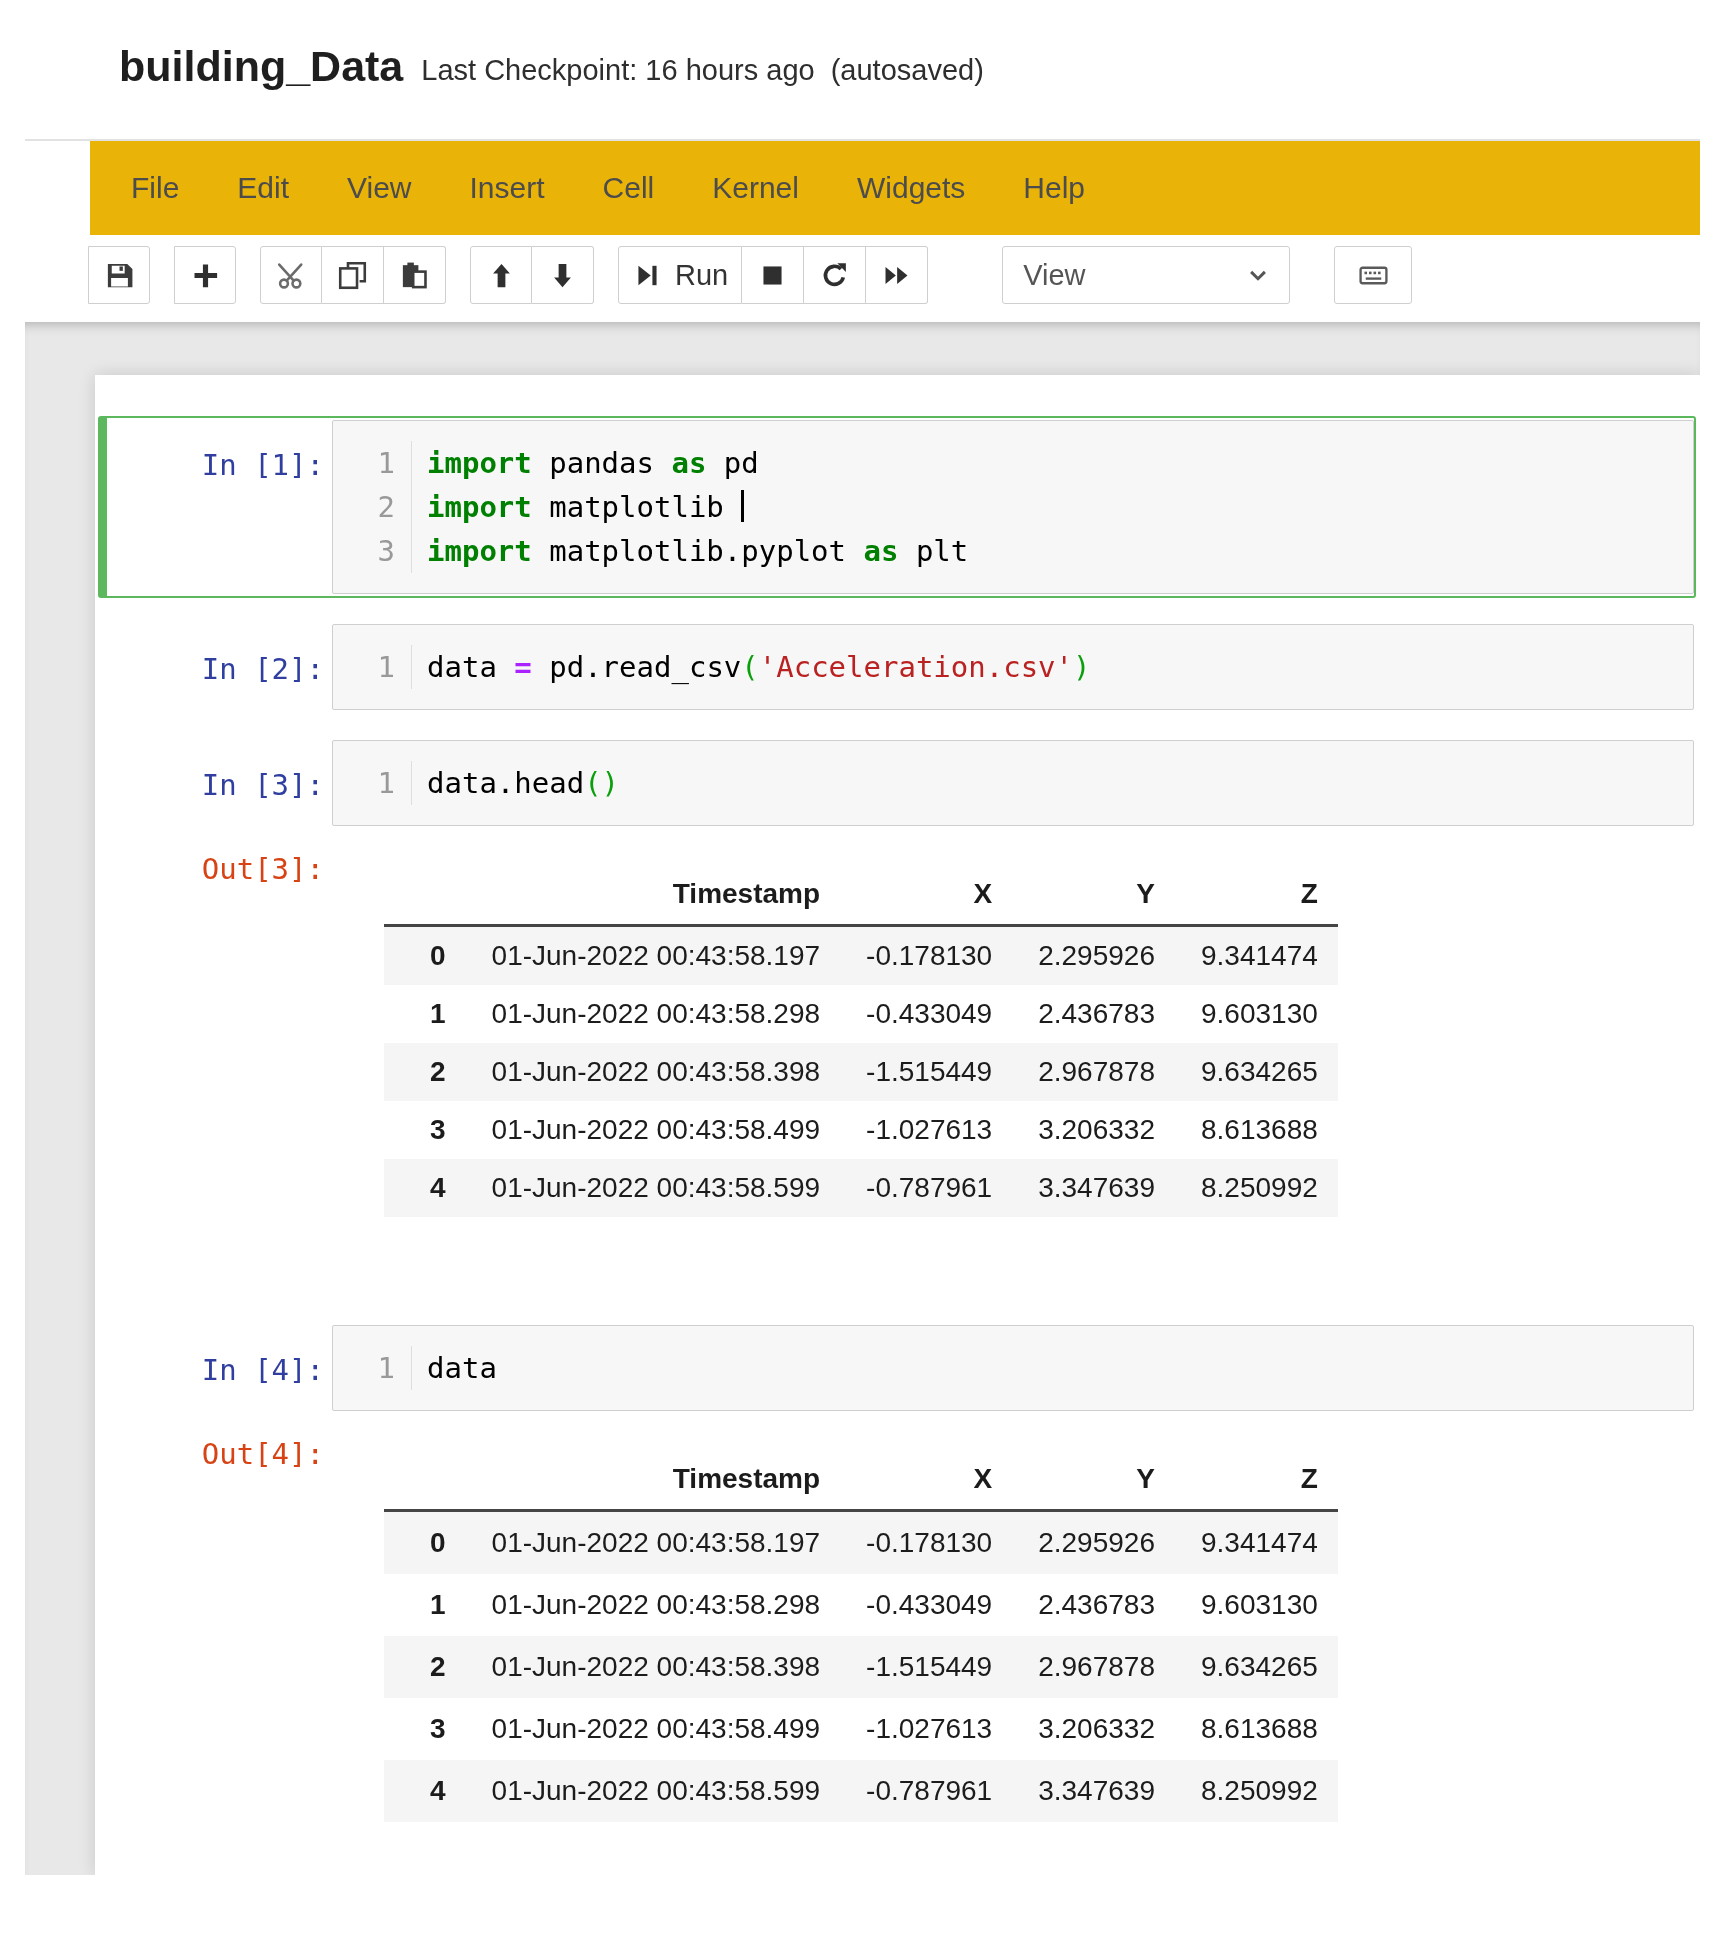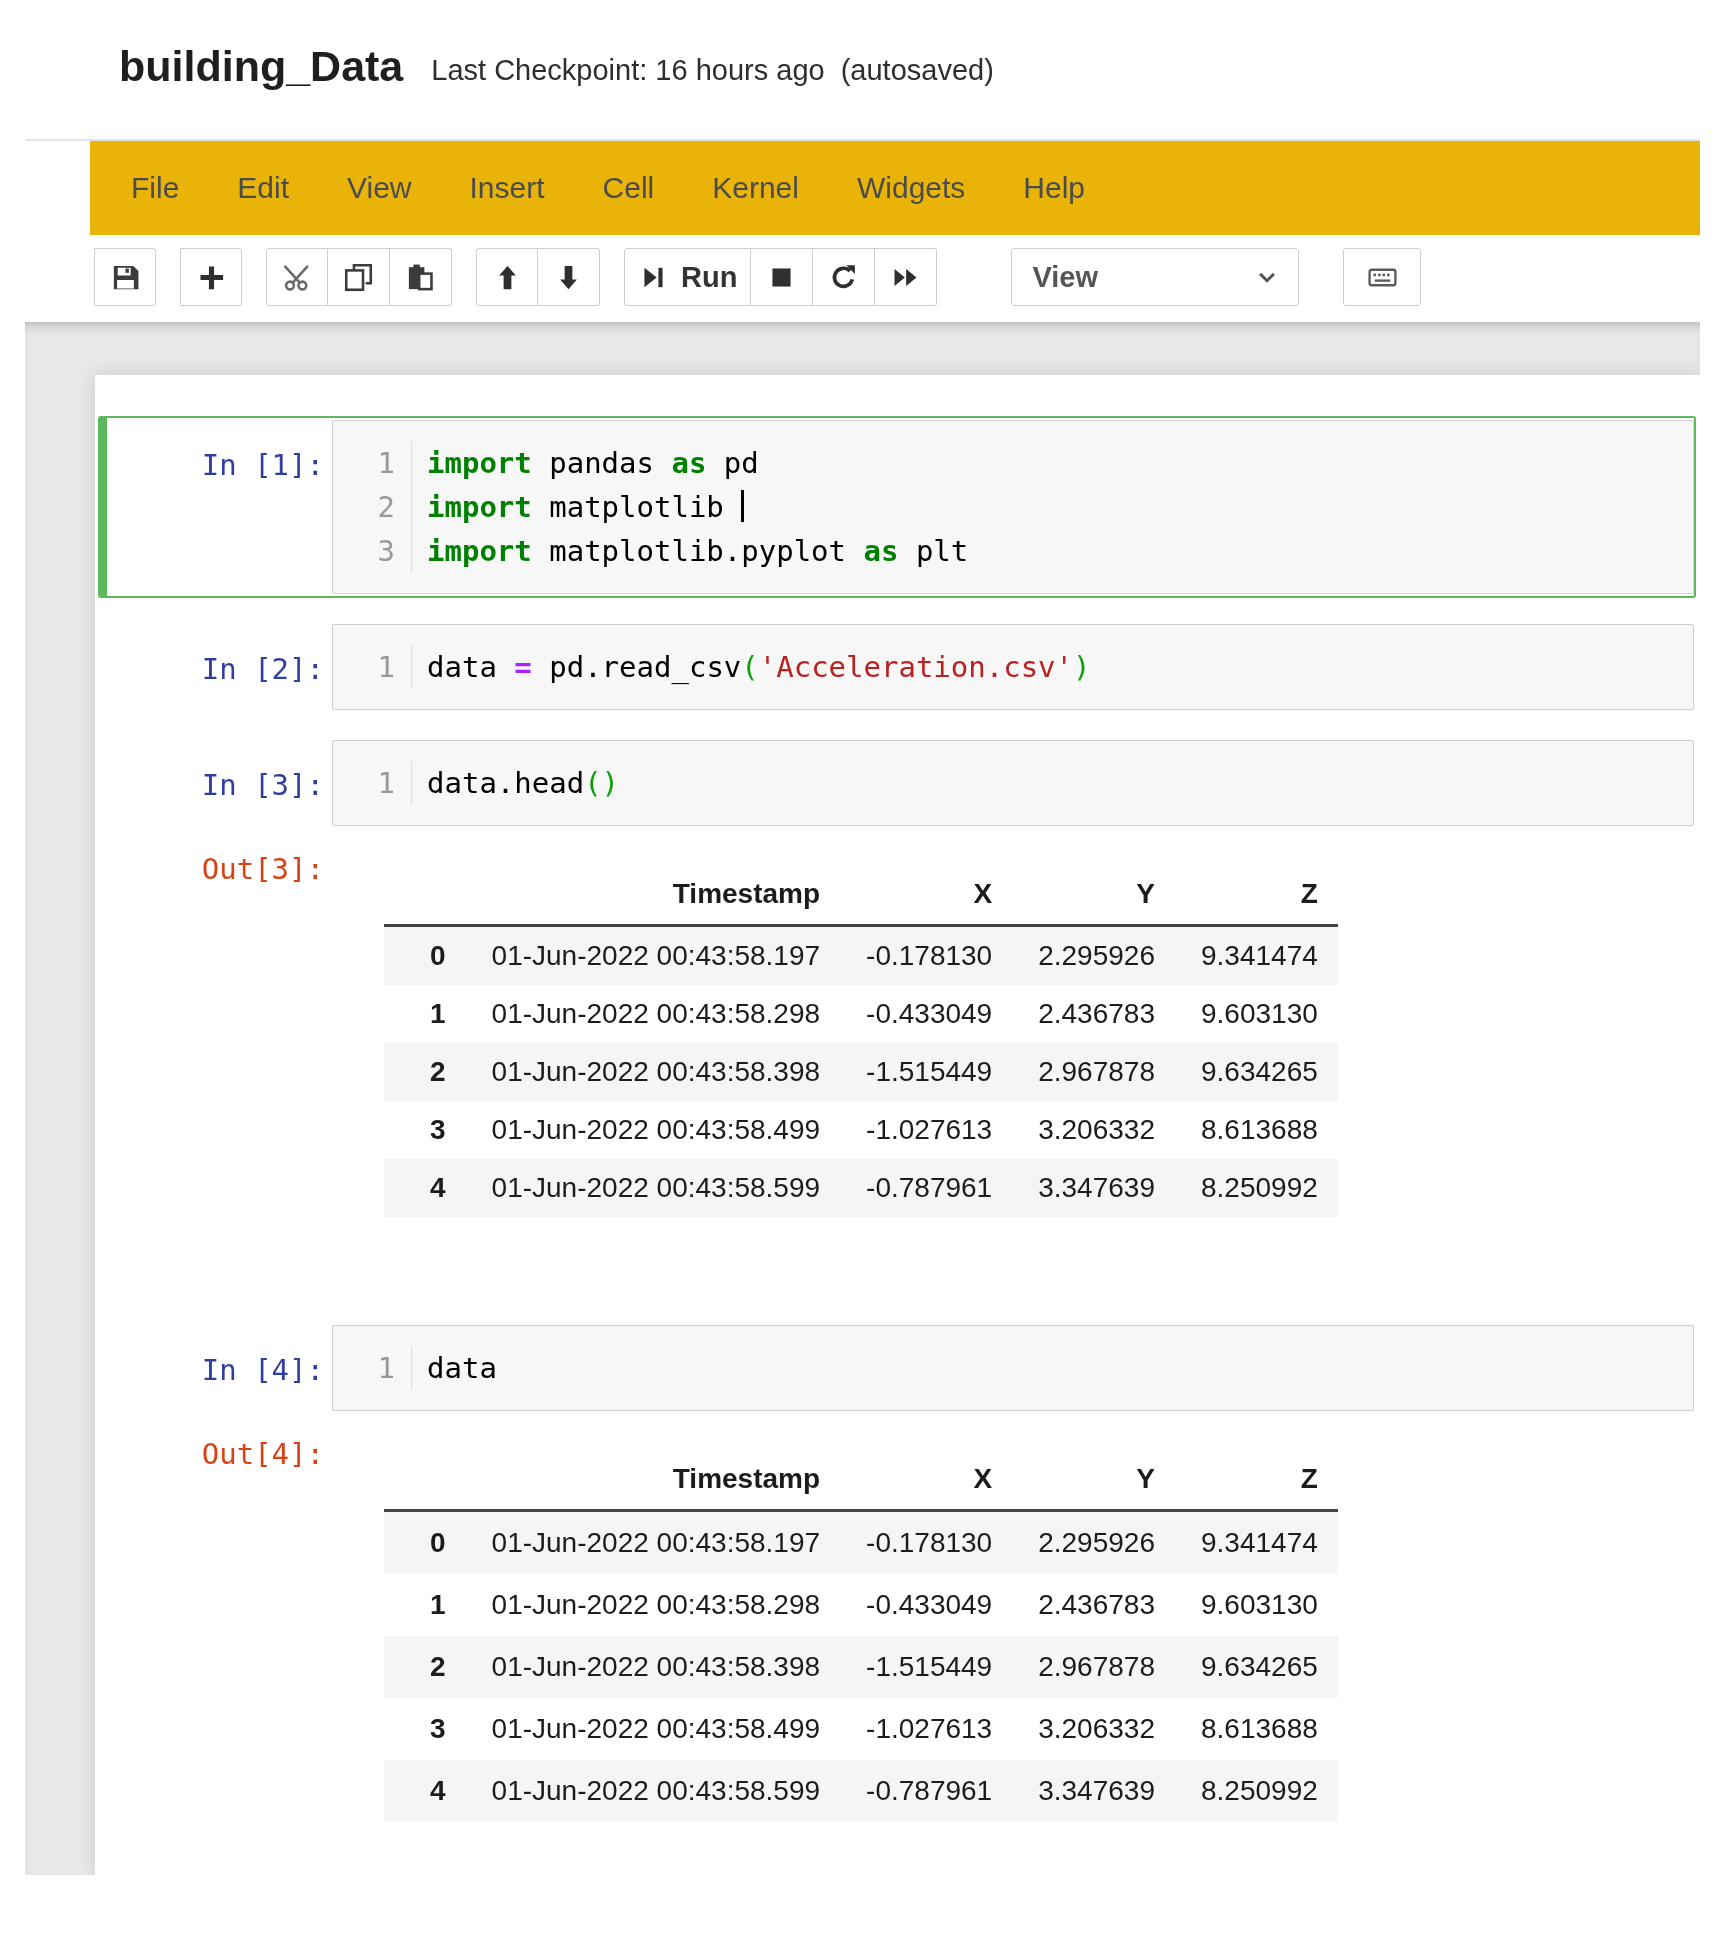--- a/index.html
+++ b/index.html
@@ -10,29 +10,29 @@
     font-family:"Liberation Sans", sans-serif;
     overflow:hidden;
     -webkit-font-smoothing:antialiased;
   }
   
   .header{position:absolute;left:85px;top:24px;height:84px;display:flex;align-items:center;}
   .logo{display:flex;align-items:center;cursor:pointer;}
   .logo svg{width:74px;height:74px;}
   .logo-text{font-size:55px;color:#4e4e4e;letter-spacing:-2px;margin-left:8px;margin-top:6px;}
   .nb-title{margin-left:34px;font-size:43px;font-weight:bold;color:#1f1f1f;}
-  .checkpoint{margin-left:28px;font-size:29px;color:#2e2e2e;margin-top:8px;}
+  .checkpoint{margin-left:18px;font-size:29px;color:#2e2e2e;margin-top:8px;}
   .autosaved{margin-left:16px;font-size:29px;color:#2e2e2e;margin-top:8px;}
   .top-divider{position:absolute;left:25px;top:139px;width:1675px;height:2px;background:#e2e2e2;}
   
   .menubar{position:absolute;left:90px;top:141px;width:1610px;height:94px;background:#eab308;
     display:flex;align-items:center;padding-left:12px;box-sizing:border-box;white-space:nowrap;}
   .menu-item{padding:0 29px;font-size:30px;color:#4c4c4c;cursor:pointer;}
   
-  .toolbar{position:absolute;left:94px;top:246px;height:60px;display:flex;align-items:flex-end;font-weight:bold;}
+  .toolbar{position:absolute;left:88px;top:246px;height:60px;display:flex;align-items:flex-start;}
   .btn-group{display:flex;margin-right:24px;}
   .btn{height:58px;min-width:62px;background:#fff;border:1px solid #cfcfcf;border-radius:3px;
     display:flex;align-items:center;justify-content:center;box-sizing:border-box;padding:0 13px;cursor:pointer;}
   .btn svg{width:31px;height:31px;display:block;}
   .btn-group .btn{border-radius:0;}
   .btn-group .btn:first-child{border-radius:3px 0 0 3px;}
   .btn-group .btn:last-child{border-radius:0 3px 3px 0;}
   .btn-group .btn + .btn{border-left:none;}
   .run-label{margin-left:12px;font-size:29px;color:#333;}
   .cell-type-dropdown{margin-left:50px;width:288px;height:58px;border:1px solid #cfcfcf;border-radius:3px;

